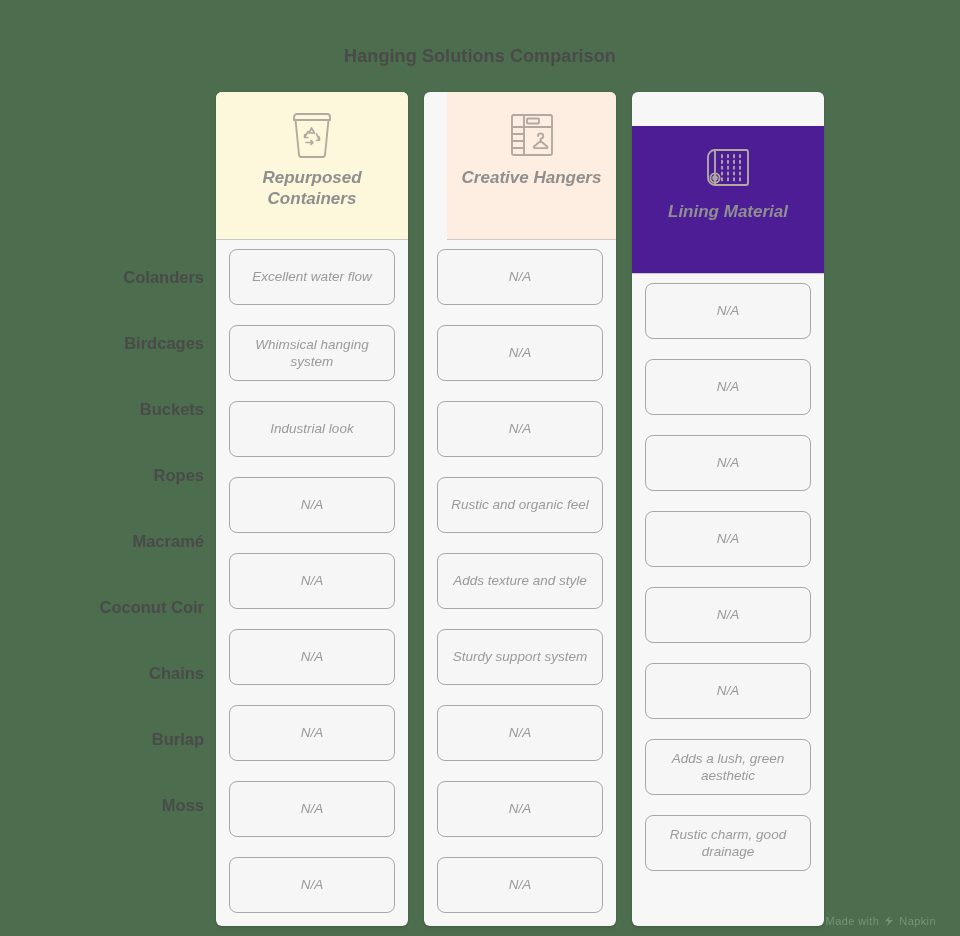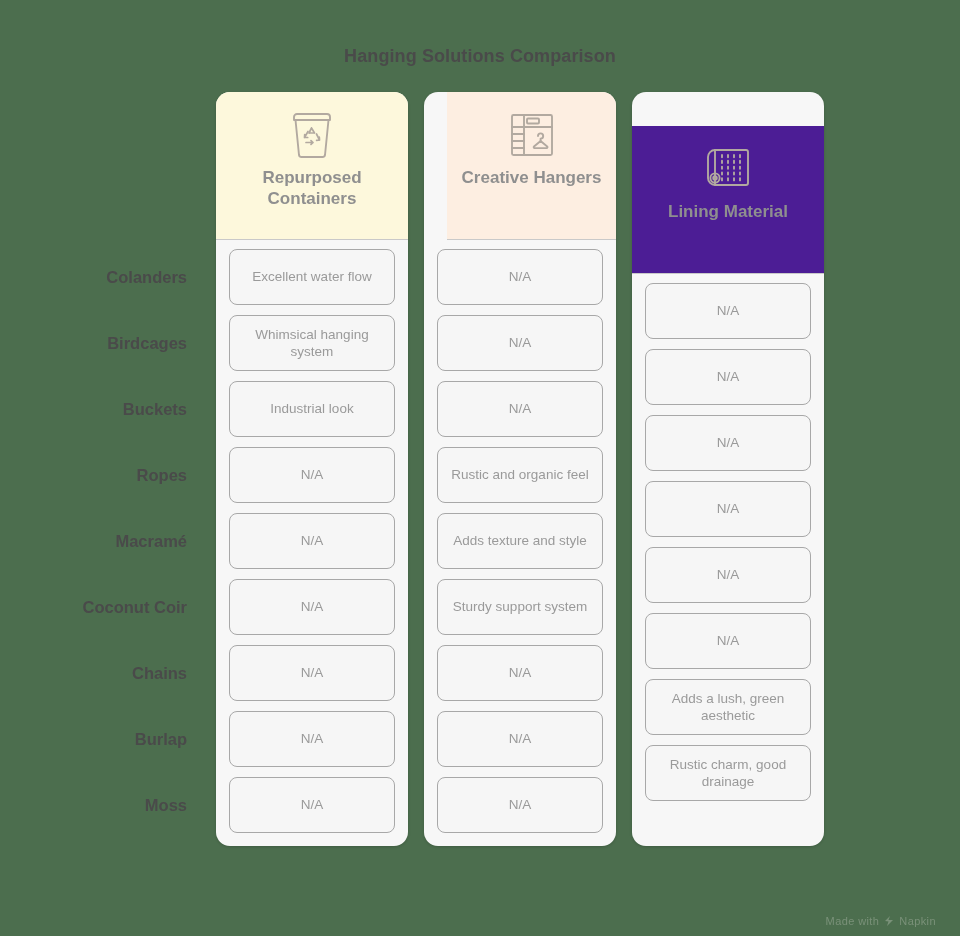--- a/index.html
+++ b/index.html
@@ -25,21 +25,21 @@
     text-align: center;
     font-size: 18px;
     font-weight: bold;
     color: #4a4a4a;
     letter-spacing: 0.1px;
   }
 
   
   #row-labels {
     position: absolute;
-    left: 0;
+    left: 17px;
     top: 249px;
     width: 196px;
   }
   .row-label {
     height: 56px;
     margin-bottom: 10px;
     display: flex;
     align-items: center;
     justify-content: flex-end;
     padding-right: 9px;
@@ -55,25 +55,26 @@
     position: absolute;
     top: 92px;
     left: 216px;
     display: flex;
     gap: 16px;
   }
 
   .column-card {
     width: 192px;
     background: #f7f7f7;
-    border-radius: 14px;
+    border-radius: 6px;
     box-shadow: 0 1px 3px rgba(0,0,0,0.16);
     overflow: hidden;
     display: flex;
     flex-direction: column;
+    font-style: italic;
   }
 
   .column-header {
     height: 148px;
     padding: 16px 10px 12px;
     display: flex;
     flex-direction: column;
     align-items: center;
     justify-content: flex-start;
     border-bottom: 1px solid #c9c9c9;
@@ -93,21 +94,21 @@
     font-weight: bold;
     color: #8f8f8f;
     text-align: center;
     line-height: 1.22;
   }
 
   .column-body {
     padding: 9px 13px 13px;
     display: flex;
     flex-direction: column;
-    gap: 10px;
+    gap: 20px;
   }
 
   .cell {
     height: 56px;
     border: 1.4px solid #a8a8a8;
     border-radius: 8px;
     background: #f6f6f6;
     display: flex;
     align-items: center;
     justify-content: center;

